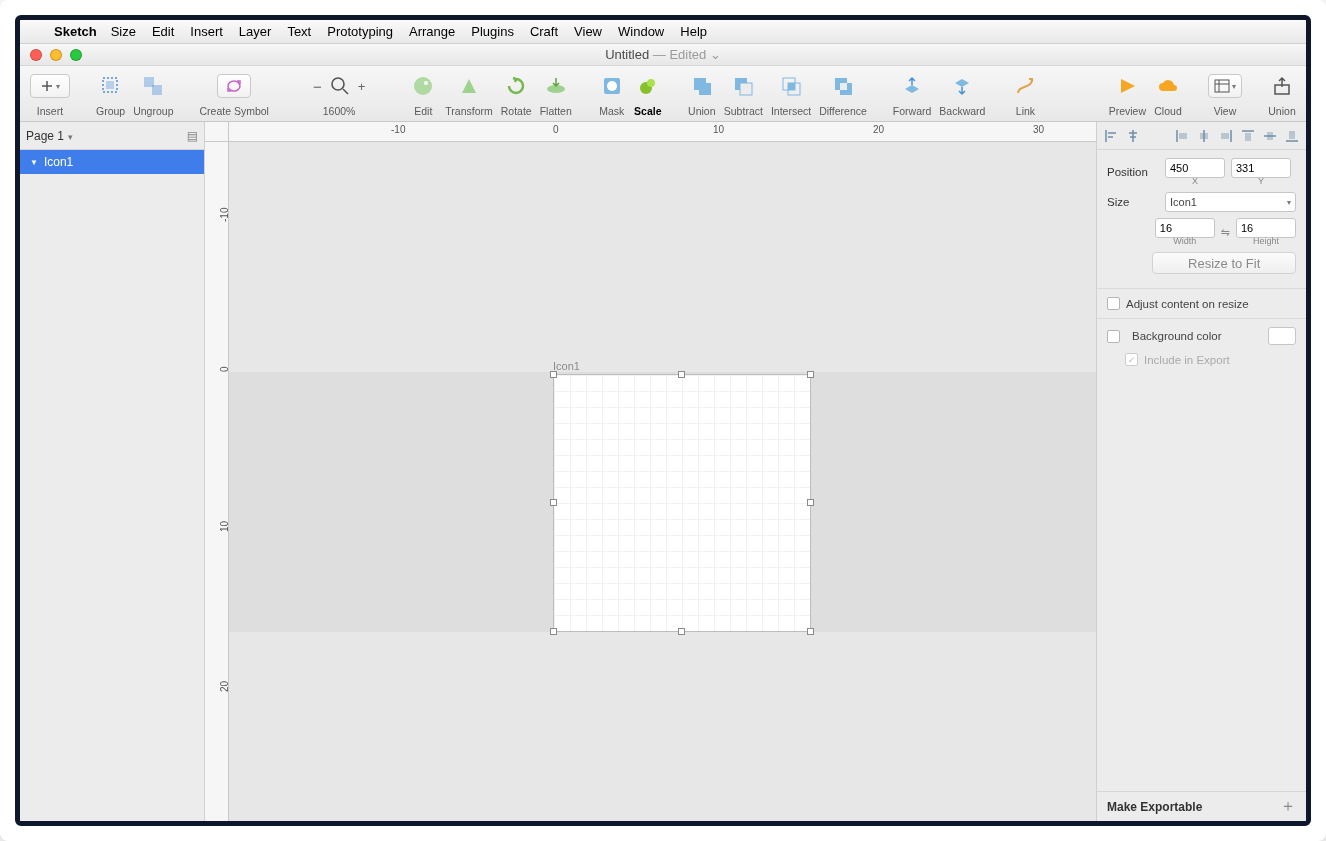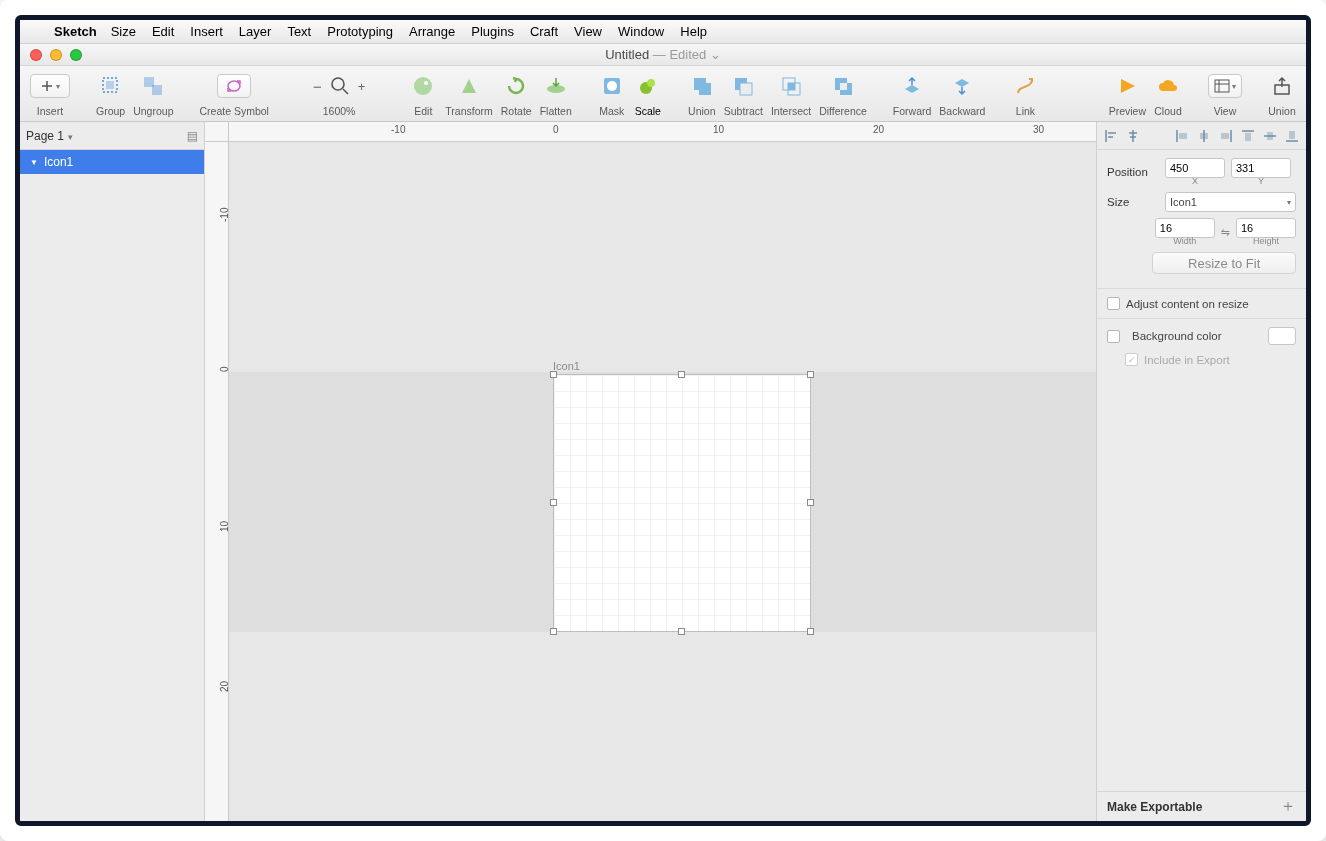--- a/index.html
+++ b/index.html
@@ -228,21 +228,21 @@
         </div>
     <div class="tb-group">
           <div class="tb-row">
             <div class="tb-icon">
               <svg width="22" height="22">
                 <circle cx="9" cy="13" r="6" fill="#86c02c"></circle>
                 <circle cx="14" cy="8" r="4" fill="#a9e24c"></circle>
               </svg>
             </div>
           </div>
-          <div class="tb-lbl" style="color:#000;font-weight:400">Scale</div>
+          <div class="tb-lbl" style="color:#000;font-weight:700">Scale</div>
         </div>
     <div class="spacer"></div>
     <div class="tb-group">
           <div class="tb-row">
             <div class="tb-icon">
               <svg width="22" height="22">
                 <rect x="3" y="3" width="12" height="12" fill="#7fb8e0"></rect>
                 <rect x="8" y="8" width="12" height="12" fill="#7fb8e0"></rect>
               </svg>
             </div>

